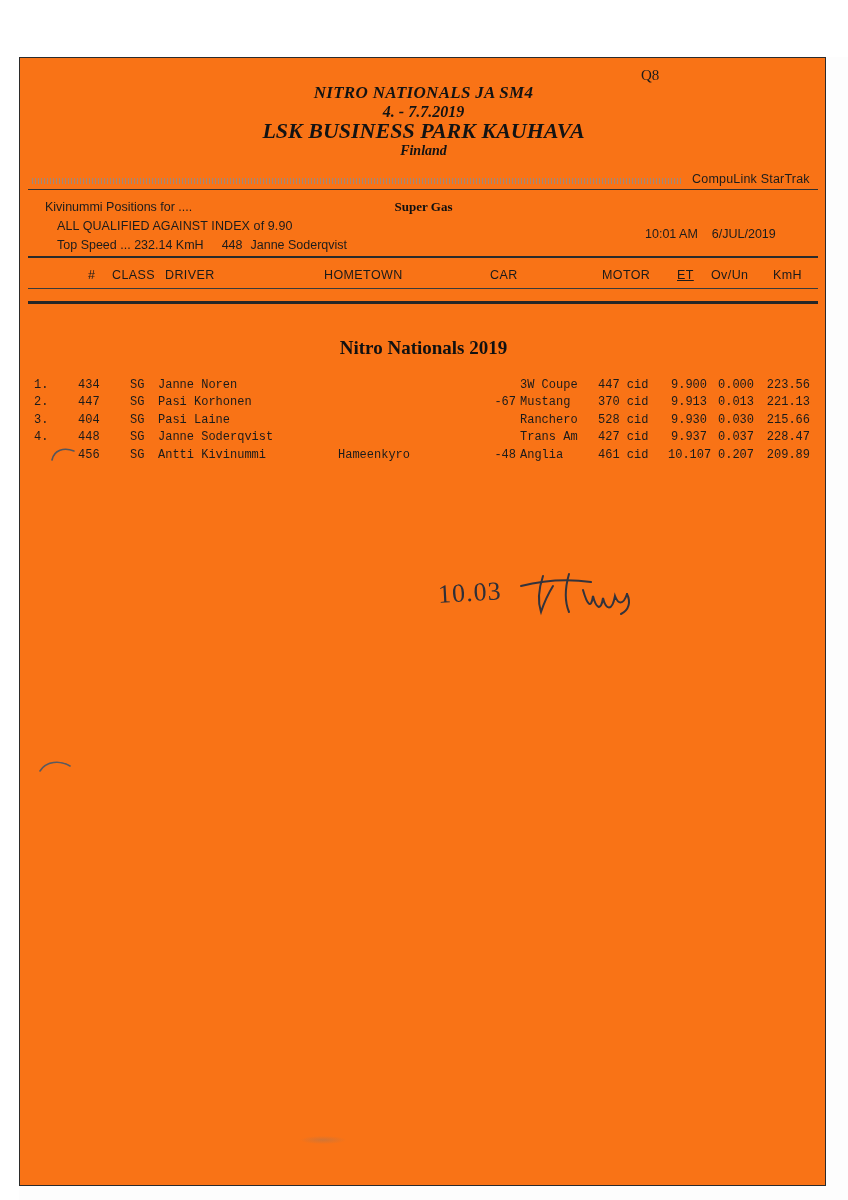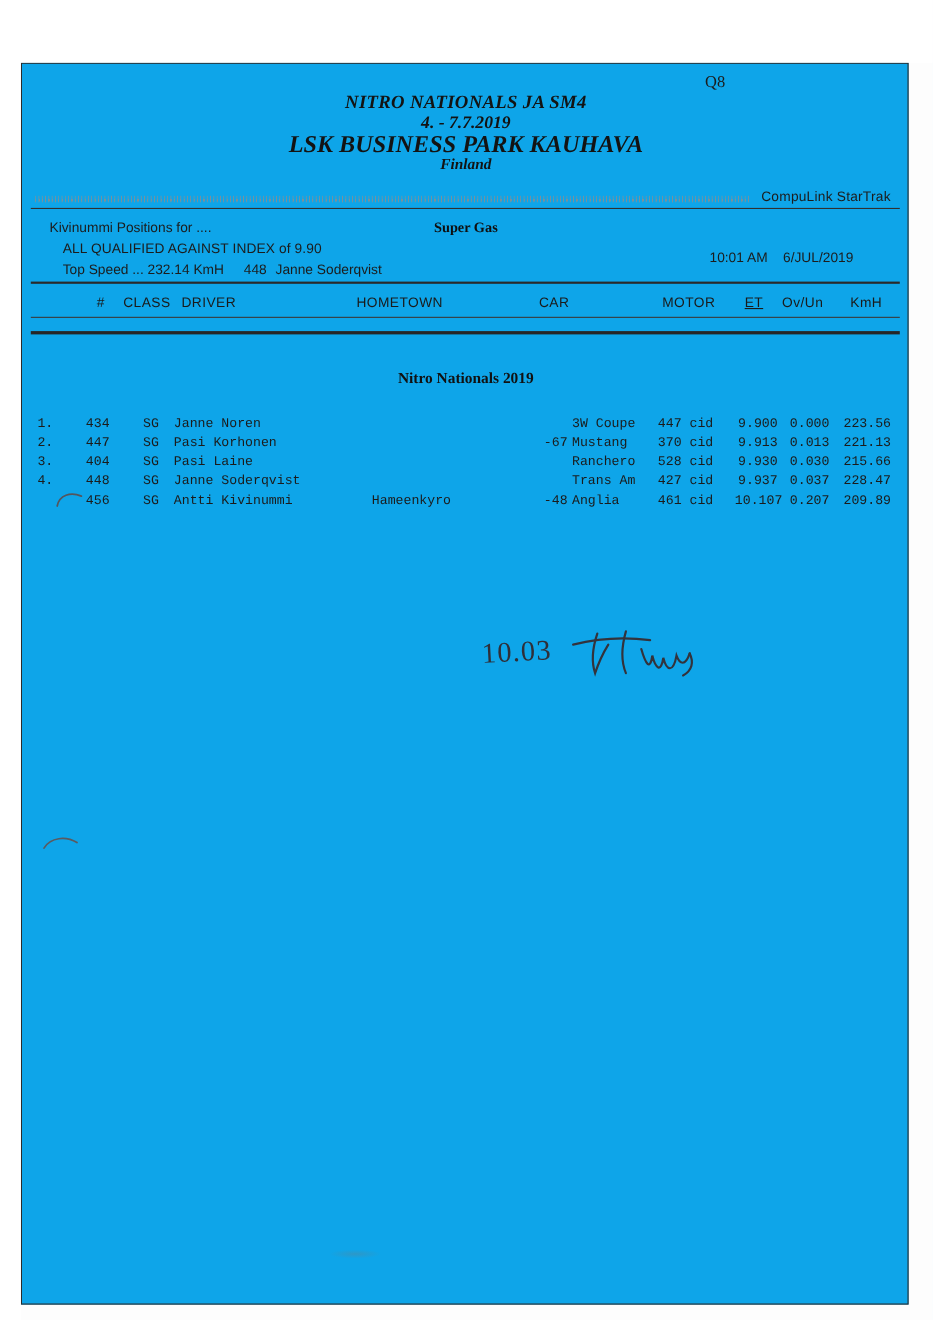--- a/index.html
+++ b/index.html
@@ -24,21 +24,21 @@
   }
 
   
   #page-frame {
     position: absolute;
     left: 19px;
     top: 57px;
     width: 807px;
     height: 1129px;
     border: 1.5px solid #2b2b2b;
-    background: #0ea5e9;
+    background: #f97316;
     box-sizing: border-box;
   }
 
   
   #scan-shade-top {
     position: absolute; left: 0; top: 0; width: 848px; height: 57px;
     background: #ffffff;
   }
   #scan-shade-left {
     position: absolute; left: 0; top: 0; width: 19px; height: 1200px;
@@ -208,21 +208,21 @@
   .ch-kmh      { left: 753px; }
 
   
   #sub-title {
     position: absolute;
     left: 0; top: 279px;
     width: 807px;
     text-align: center;
     font-family: "Liberation Serif", serif;
     font-weight: bold;
-    font-size: 14px;
+    font-size: 19px;
     color: #111111;
   }
 
   
   #results {
     position: absolute;
     left: 0;
     top: 320px;
     width: 807px;
     font-family: "Liberation Mono", monospace;

